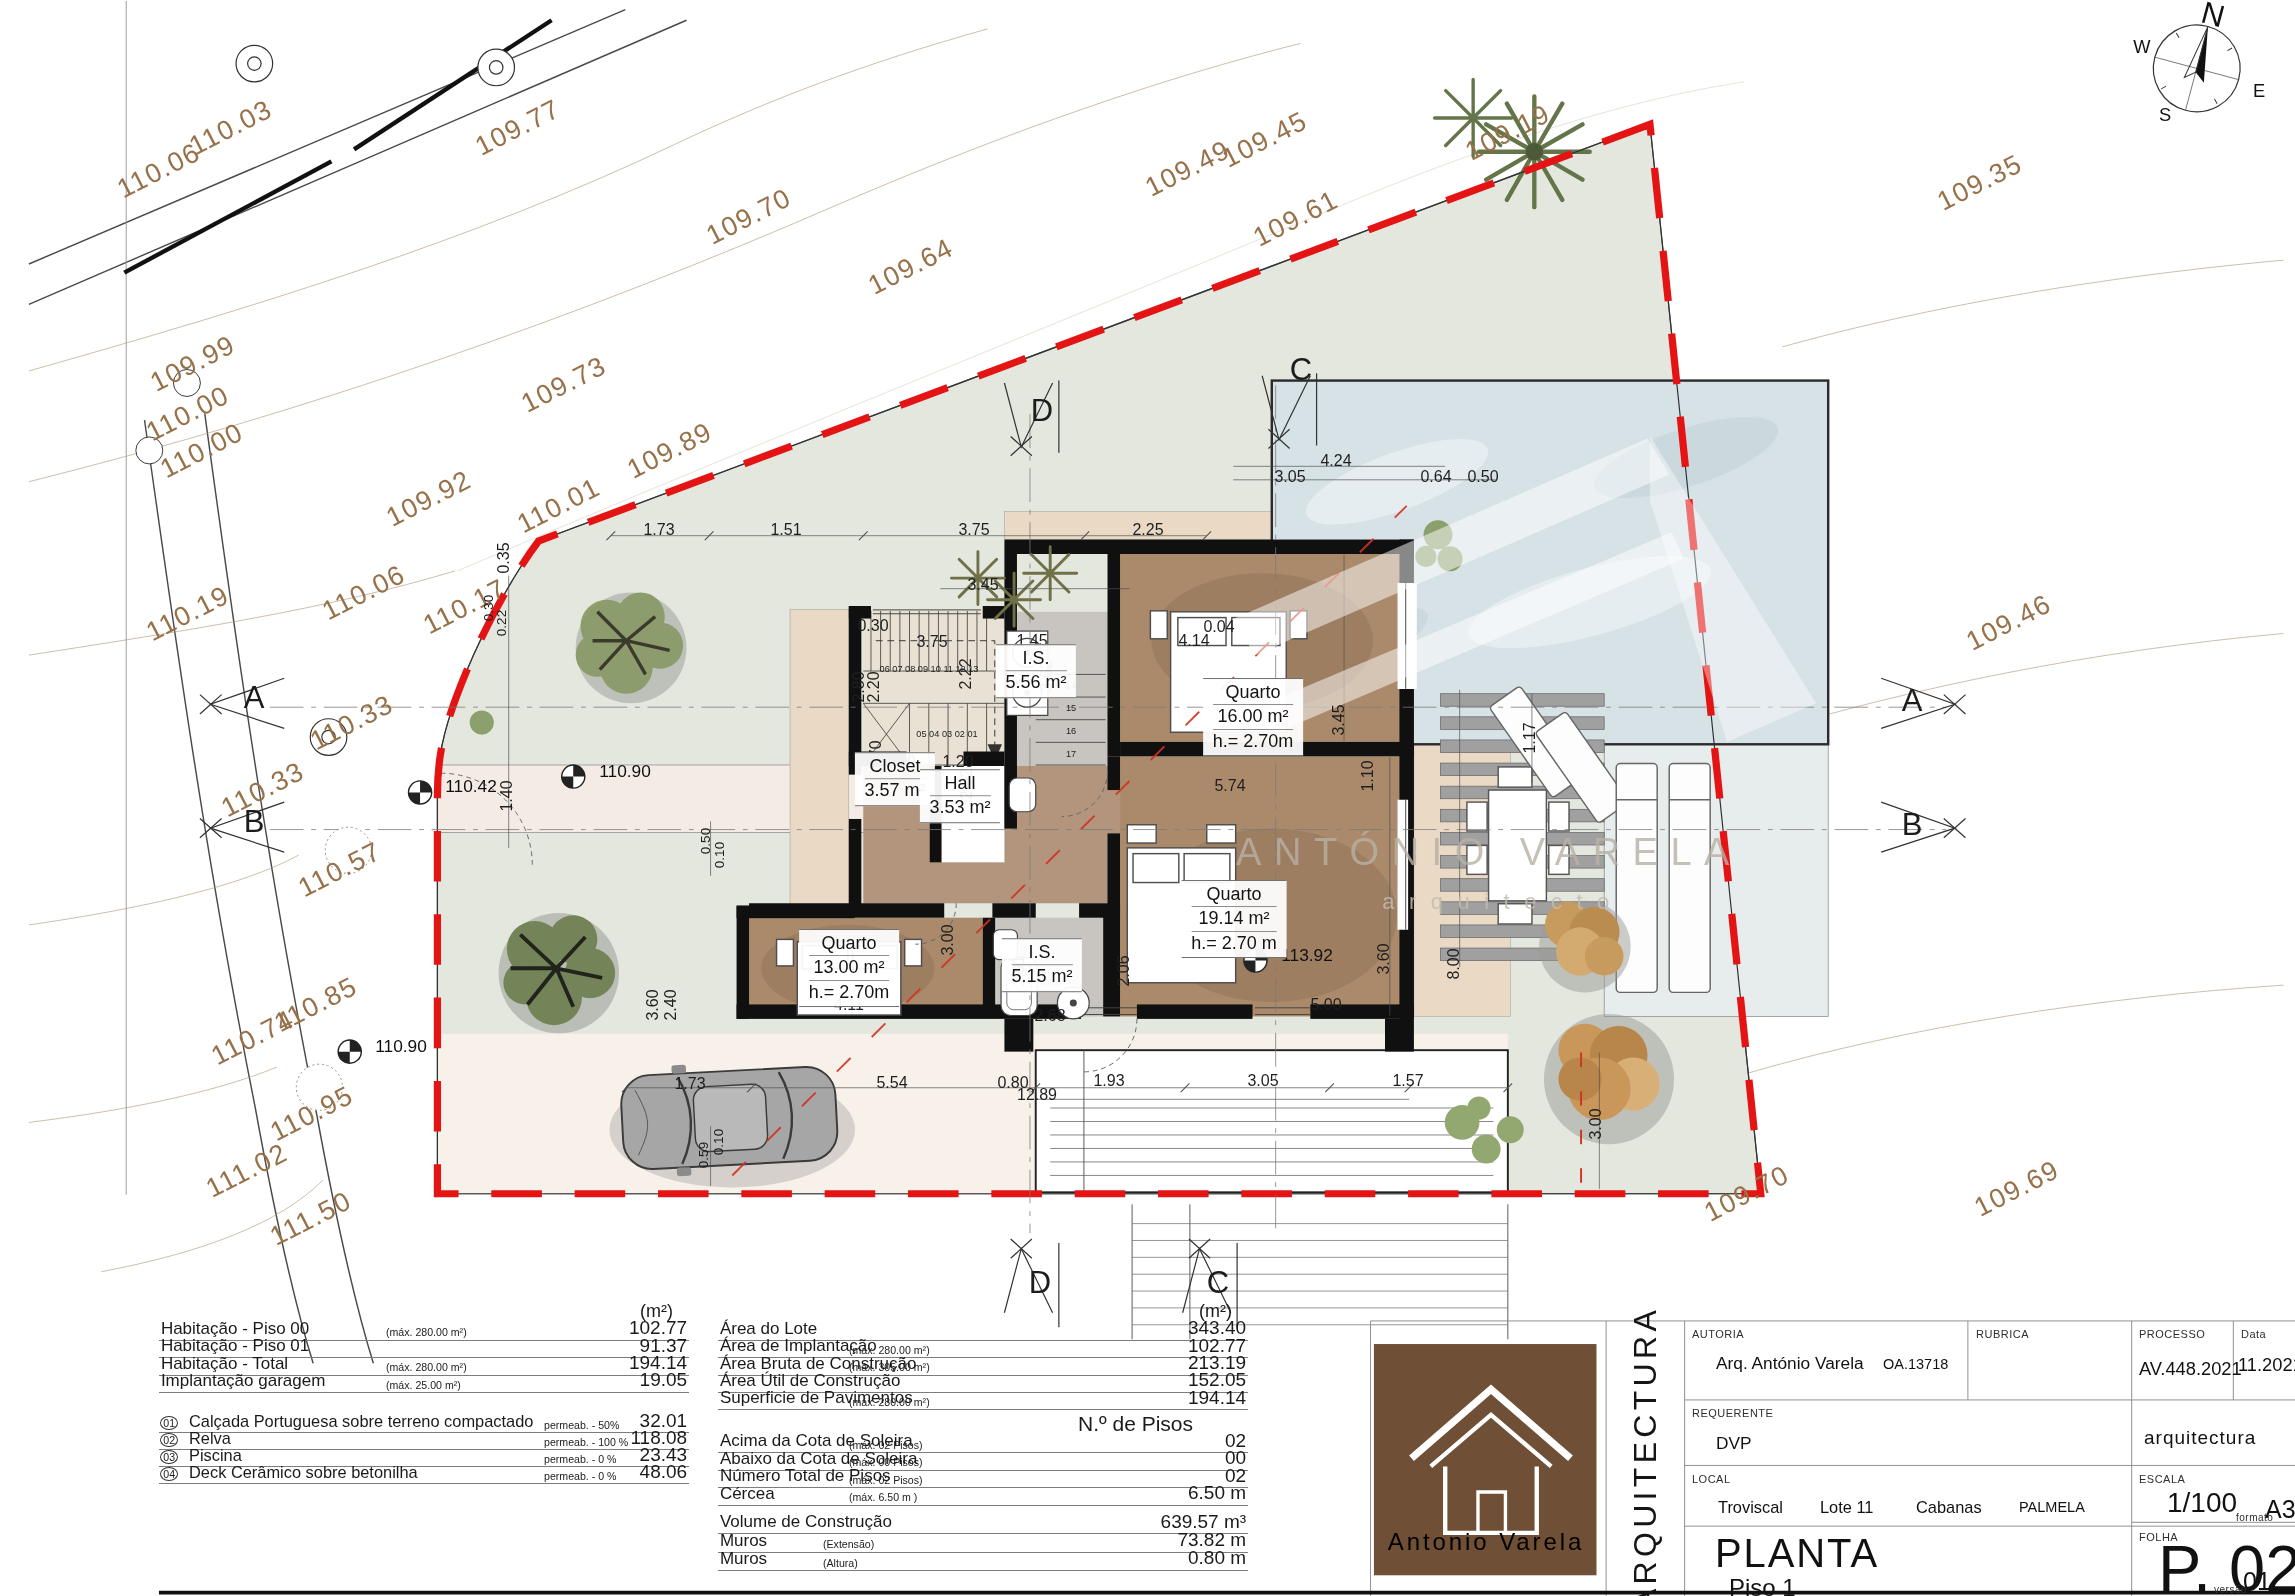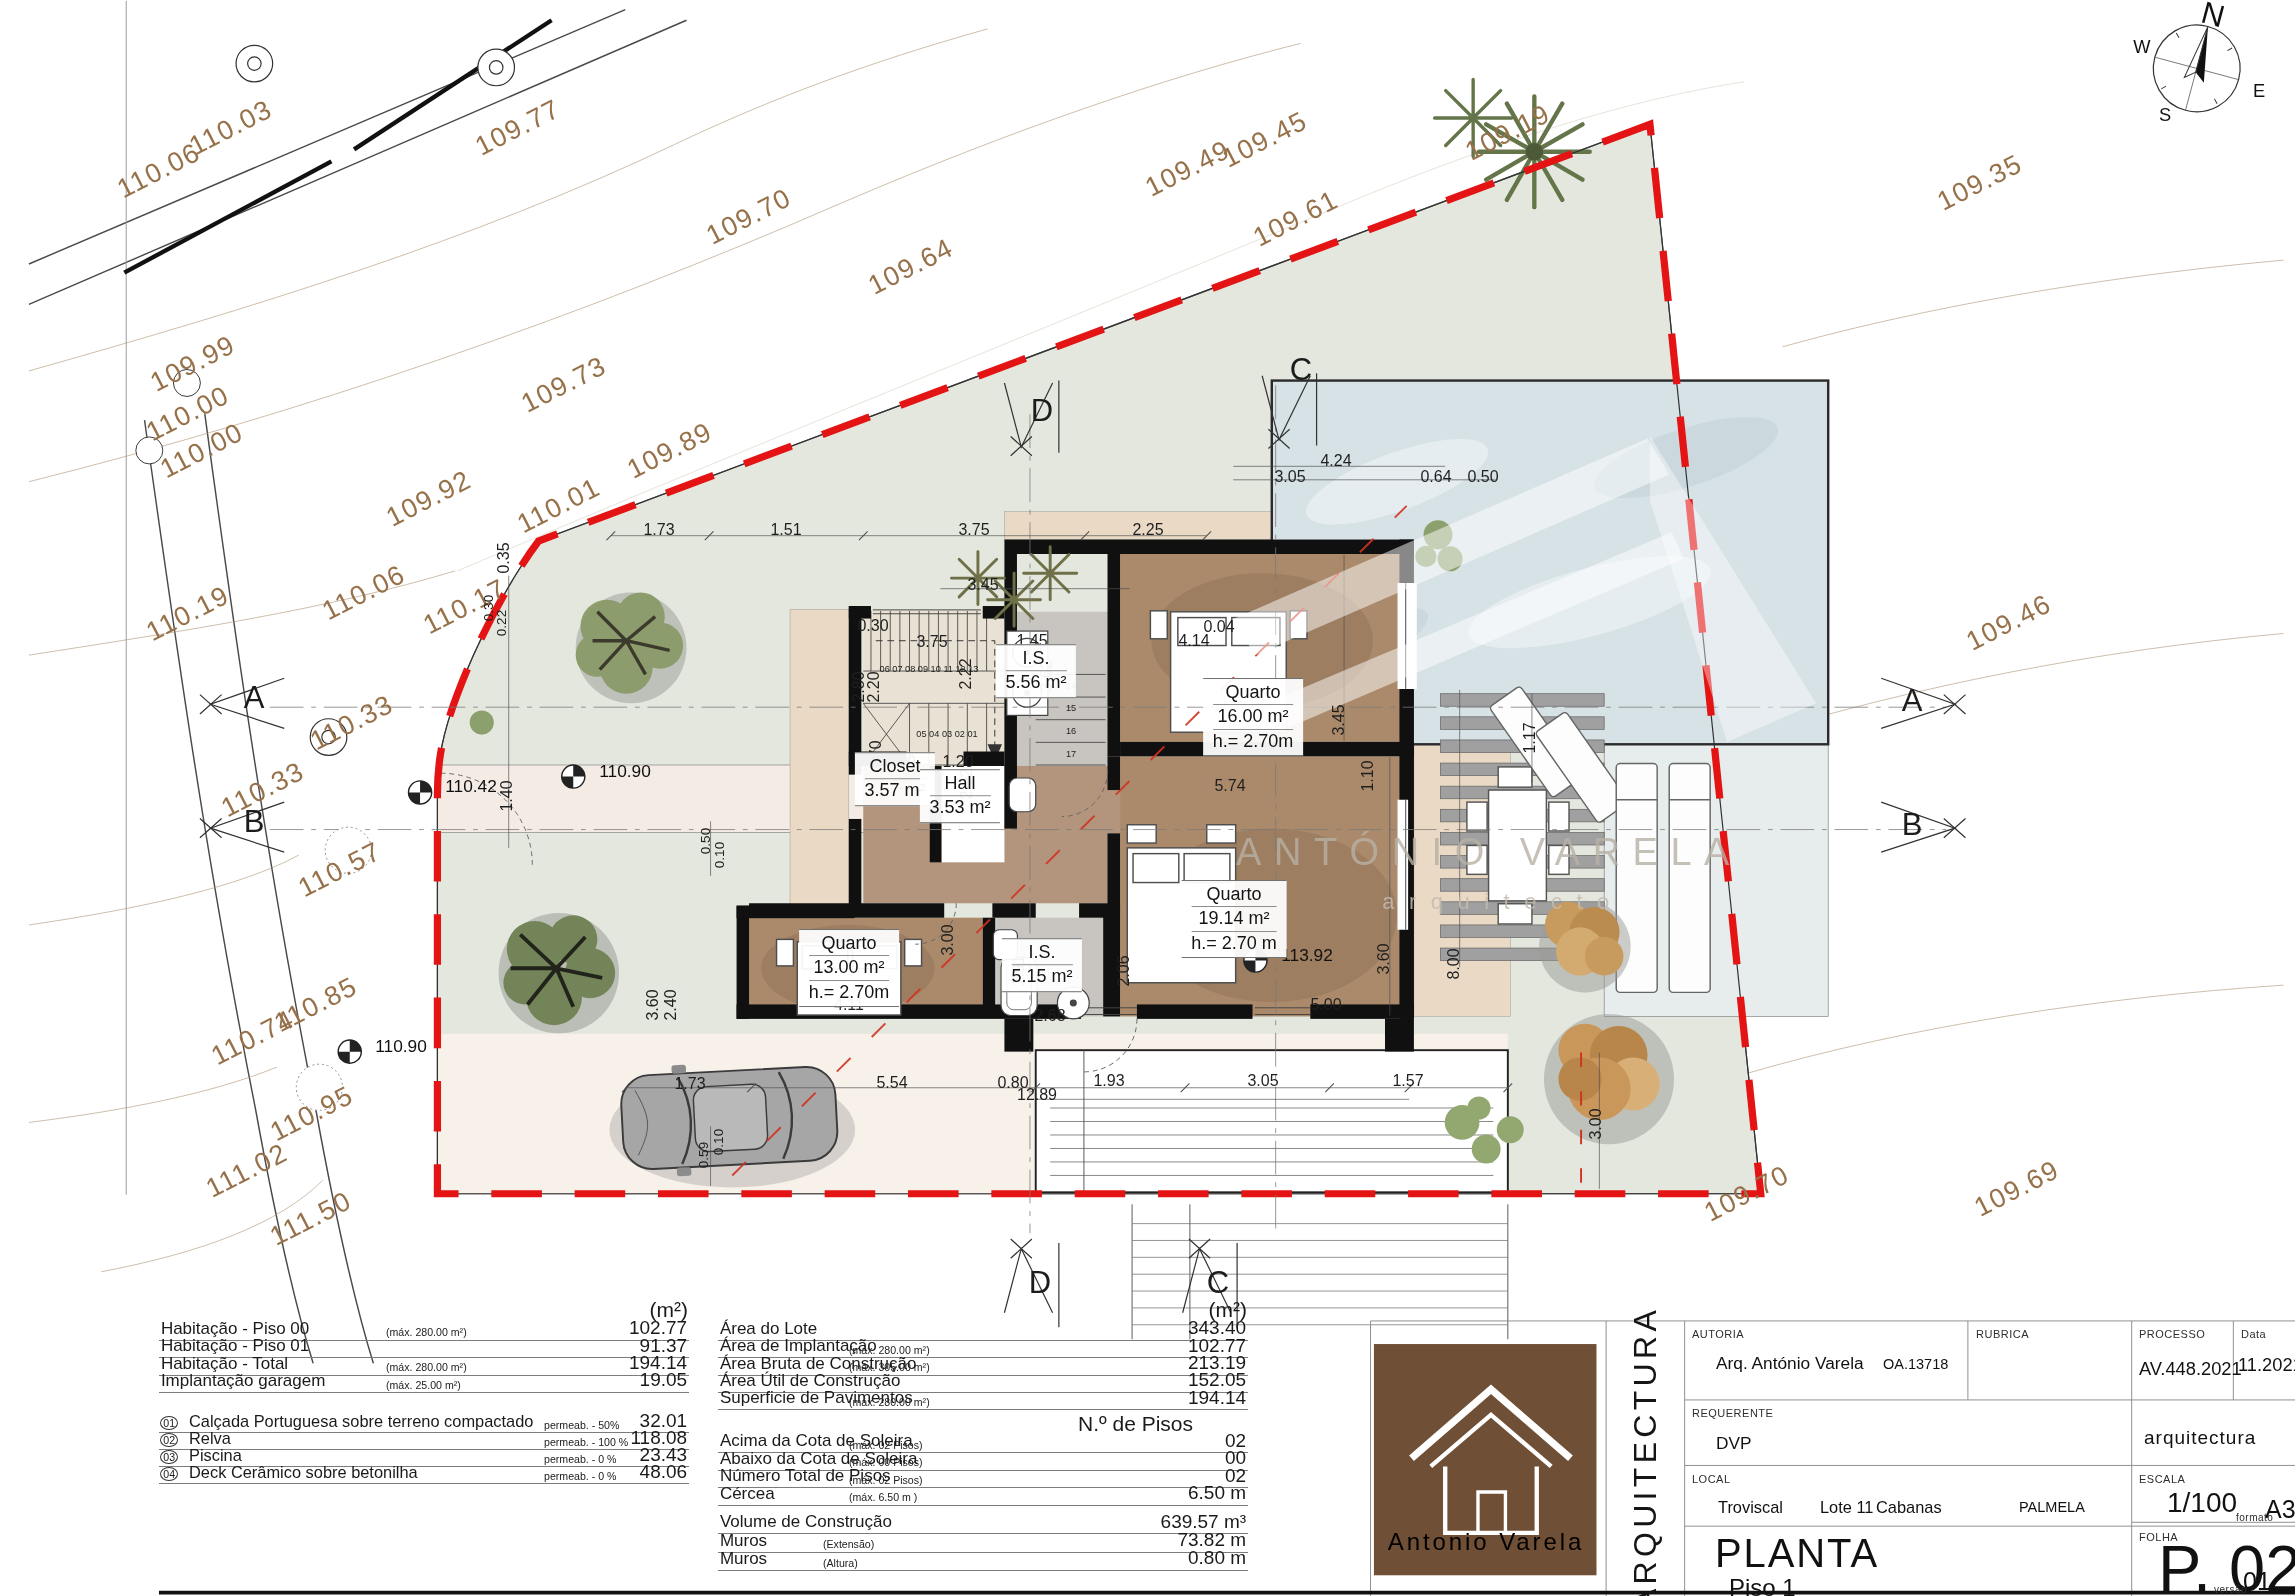--- a/index.html
+++ b/index.html
@@ -18,21 +18,21 @@
         background:rgba(255,255,255,.94);border-top:1px solid #6f6f6f;border-bottom:1px solid #6f6f6f;
         padding:1.9px 9.6px;}
   .room span{display:block;font-size:18px;line-height:1.3;color:#141414;}
   .room span + span{border-top:0.7px solid #8d8d8d;}
   .room span:empty{display:none;border:none;}
   .wm1{font-size:38px;letter-spacing:12.5px;color:#b8b1a5;opacity:.8;transform:translate(-50%,-50%);}
   .wm2{font-size:22px;letter-spacing:14.5px;color:#c3bcb1;opacity:.85;transform:translate(-50%,-50%);}
   
   .tbox{position:absolute;width:530px;}
   .thead{position:relative;height:16.4px;}
-  .thead span{position:absolute;right:1px;bottom:1px;font-size:21px;}
+  .thead span{position:absolute;right:16px;bottom:1px;font-size:18px;}
   .trow{position:relative;height:16.4px;border-bottom:0.8px solid #7c7c7c;}
   .trow .tl{position:absolute;left:1.9px;bottom:1px;font-size:17px;}
   .trow .tn{position:absolute;bottom:1.4px;font-size:10.6px;color:#222;}
   .trow .tv{position:absolute;right:1.9px;bottom:0.5px;font-size:19px;}
   .hab .tn{left:227px;}
   .mid .tn{left:131px;}
   .mur .tn{left:105px;}
   .srow{position:relative;height:16px;border-bottom:0.8px solid #7c7c7c;}
   .srow .num{position:absolute;left:1px;bottom:1.9px;font-size:10.6px;border:0.7px solid #333;
              border-radius:50%;width:16.4px;height:12.5px;text-align:center;line-height:12.5px;}
@@ -770,21 +770,21 @@
   <span class="tb-small" style="left:2241px;top:1328px;">Data</span>
   <span class="tb-val" style="left:2238px;top:1354px;font-size:18.3px;">11.2021</span>
 
   <span class="tb-small" style="left:1692px;top:1407px;">REQUERENTE</span>
   <span class="tb-val" style="left:1716px;top:1433px;">DVP</span>
   <span class="tb-val" style="left:2144px;top:1427px;font-size:19px;letter-spacing:1px;">arquitectura</span>
 
   <span class="tb-small" style="left:1692px;top:1473px;">LOCAL</span>
   <span class="tb-val" style="left:1718px;top:1498px;font-size:16.4px;">Troviscal</span>
   <span class="tb-val" style="left:1820px;top:1498px;font-size:16.4px;">Lote 11</span>
-  <span class="tb-val" style="left:1876px;top:1498px;font-size:16.4px;">Cabanas</span>
+  <span class="tb-val" style="left:1916px;top:1498px;font-size:16.4px;">Cabanas</span>
   <span class="tb-val" style="left:2019px;top:1499px;font-size:14.5px;">PALMELA</span>
 
   <span class="tb-small" style="left:2139px;top:1473px;">ESCALA</span>
   <span class="tb-val" style="left:2167px;top:1487px;font-size:28px;">1/100</span>
   <span class="tb-small" style="left:2236px;top:1512px;font-size:10px;">formato</span>
   <span class="tb-val" style="left:2265px;top:1495px;font-size:25px;">A3</span>
 
   <span class="tb-val" style="left:1715px;top:1531px;font-size:40px;letter-spacing:1.9px;">PLANTA</span>
   <span class="tb-val" style="left:1729px;top:1574px;font-size:24px;">Piso 1</span>
   <span class="tb-small" style="left:2139px;top:1531px;">FOLHA</span>

